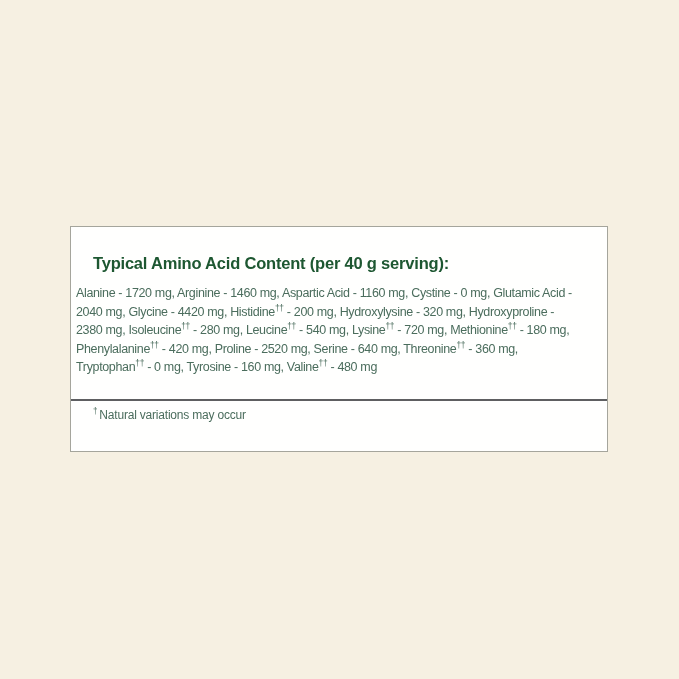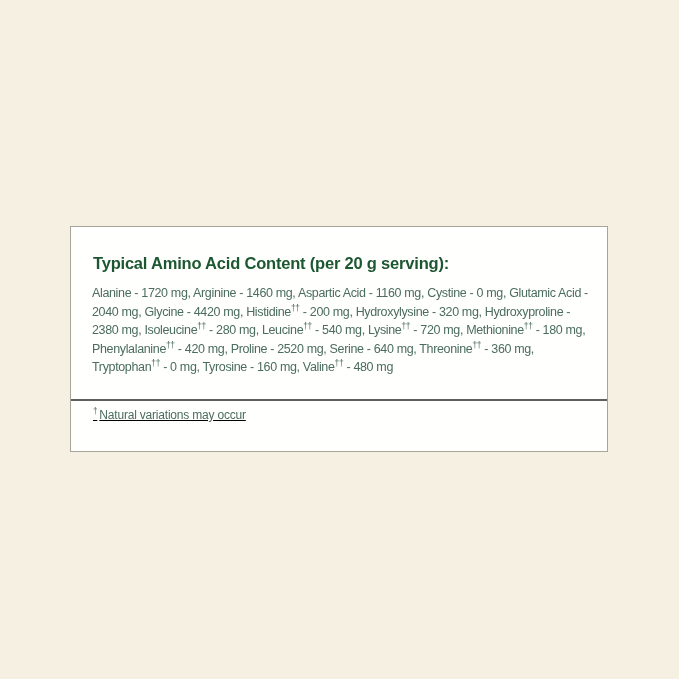--- a/index.html
+++ b/index.html
@@ -31,21 +31,21 @@
   .title {
     margin: 0;
     padding: 27px 22px 0 22px;
     font-size: 16.5px;
     font-weight: bold;
     letter-spacing: -0.2px;
     color: var(--title-text, #1d5731);
   }
   .body-text {
     margin: 11px 0 0 0;
-    padding: 0 0 0 21px;
+    padding: 0 0 0 5px;
     width: 500px;
     font-size: 12.5px;
     line-height: 18.5px;
     letter-spacing: -0.35px;
     color: var(--body-text, #4b6d5d);
   }
   .body-text sup, .fn-marker sup {
     font-size: 68%;
     line-height: 0;
   }
@@ -55,39 +55,38 @@
     right: 0;
     top: 172px;
     height: 2px;
     background: var(--divider, #5e5f61);
   }
   .footnotes {
     position: absolute;
     left: 22px;
     top: 179px;
     right: 22px;
-    text-decoration: underline;
   }
   .footnote {
     margin: 0;
     font-size: 12px;
     line-height: 19.5px;
     letter-spacing: -0.2px;
     color: var(--body-text, #4b6d5d);
   }
   .fn-marker {
     margin-right: 2px;
   }
 </style>
 </head>
 <body>
 
 <div class="canvas">
   <section class="card">
-    <h1 class="title">Typical Amino Acid Content (per 20 g serving):</h1>
+    <h1 class="title">Typical Amino Acid Content (per 40 g serving):</h1>
 
     <p class="body-text">Alanine - 1720 mg, Arginine - 1460 mg, Aspartic Acid - 1160 mg, Cystine - 0 mg, Glutamic Acid - 2040 mg, Glycine - 4420 mg, Histidine<sup>††</sup> - 200 mg, Hydroxylysine - 320 mg, Hydroxyproline - 2380 mg, Isoleucine<sup>††</sup> - 280 mg, Leucine<sup>††</sup> - 540 mg, Lysine<sup>††</sup> - 720 mg, Methionine<sup>††</sup> - 180 mg, Phenylalanine<sup>††</sup> - 420 mg, Proline - 2520 mg, Serine - 640 mg, Threonine<sup>††</sup> - 360 mg, Tryptophan<sup>††</sup> - 0 mg, Tyrosine - 160 mg, Valine<sup>††</sup> - 480 mg</p>
 
     <div class="divider"></div>
 
     <div class="footnotes">
       <p class="footnote">
         <span class="fn-marker"><sup>†</sup></span><span class="fn-text">Natural variations may occur</span>
       </p>
     </div>

